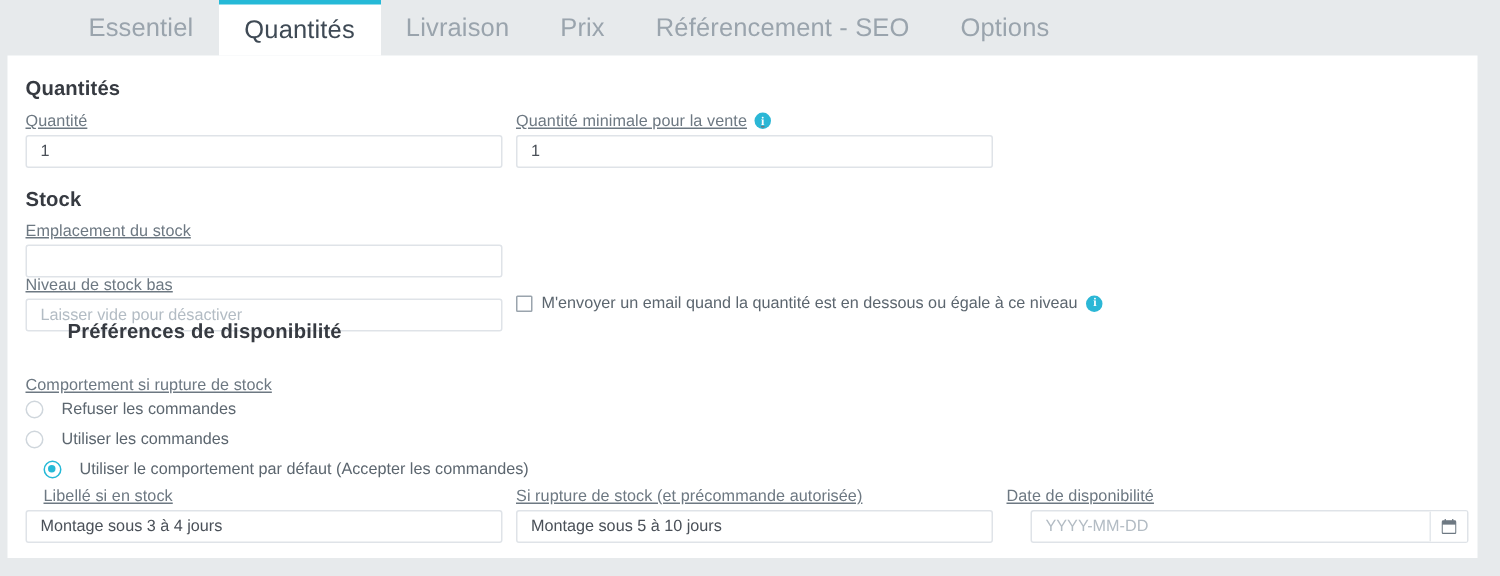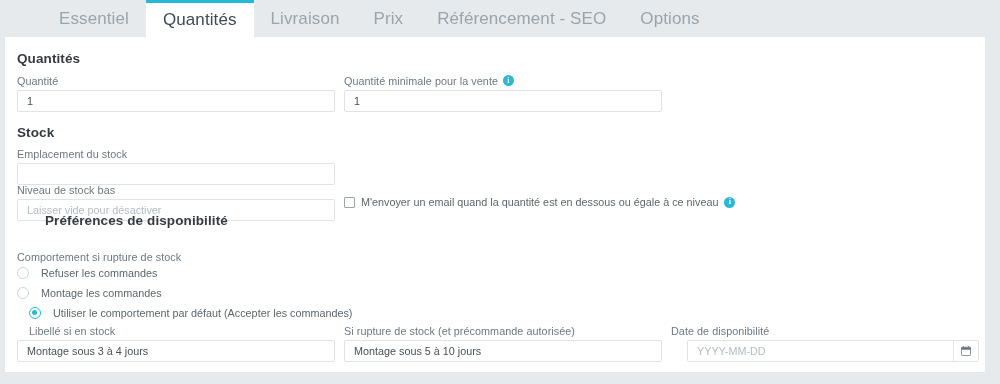--- a/index.html
+++ b/index.html
@@ -58,20 +58,21 @@
     color: #363a41;
     letter-spacing: .1px;
   }
 
   .field-label {
     font-size: 10.8px;
     color: #6d7882;
     letter-spacing: .05px;
     display: flex; gap: 5px;
     white-space: nowrap;
+    text-decoration: underline;
   }
 
   .inp {
     height: 22px;
     border: 1px solid #dfe3e8;
     border-radius: 2px;
     background: #fff;
     font-size: 10.8px;
     color: #4a5058;
     padding: 0 9px;
@@ -236,21 +237,21 @@
   <div class="row" style="left:12px; top:230px;">
     <label class="radio-row">
       <span class="radio"></span>
       <span>Refuser les commandes</span>
     </label>
   </div>
 
   <div class="row" style="left:12px; top:250px;">
     <label class="radio-row">
       <span class="radio"></span>
-      <span>Montage les commandes</span>
+      <span>Utiliser les commandes</span>
     </label>
   </div>
 
   <div class="row" style="left:12px; top:270px;padding-left:12px;">
     <label class="radio-row">
       <span class="radio checked"></span>
       <span>Utiliser le comportement par défaut (Accepter les commandes)</span>
     </label>
   </div>
 

